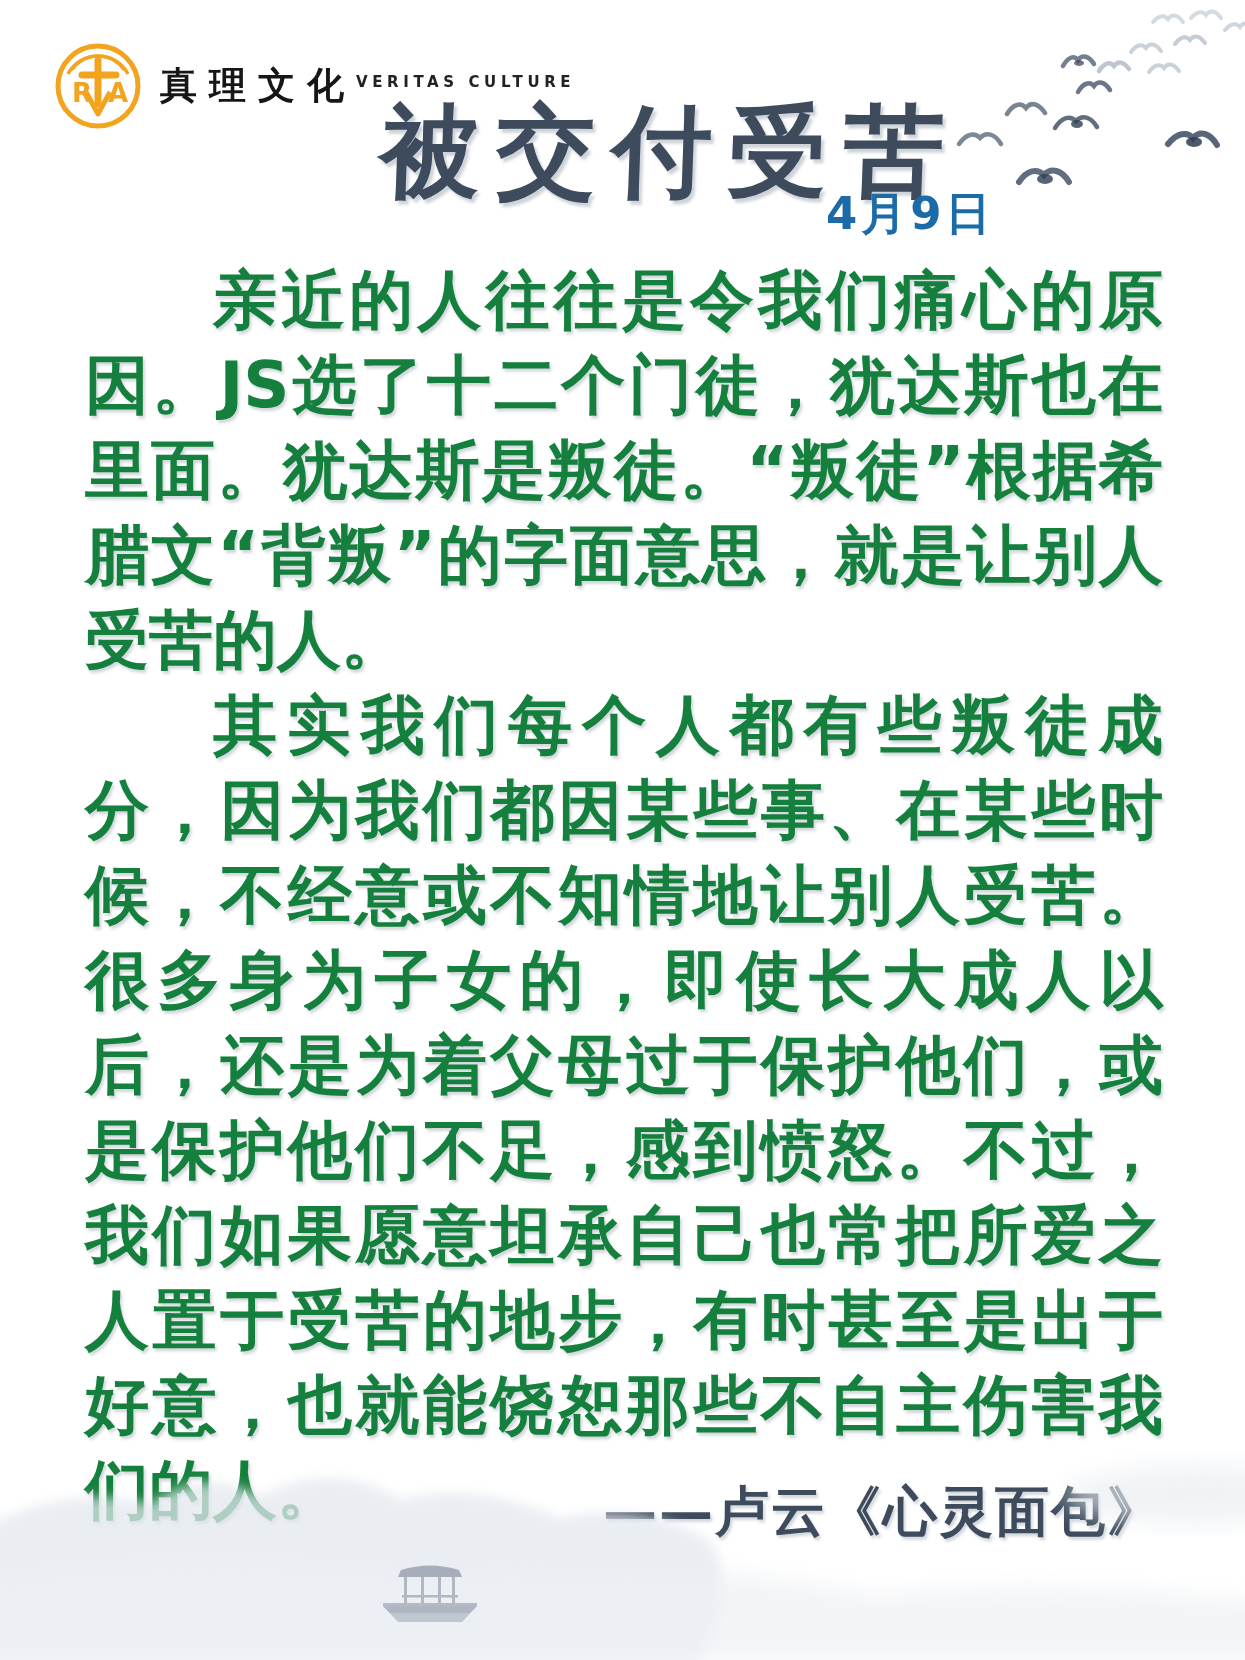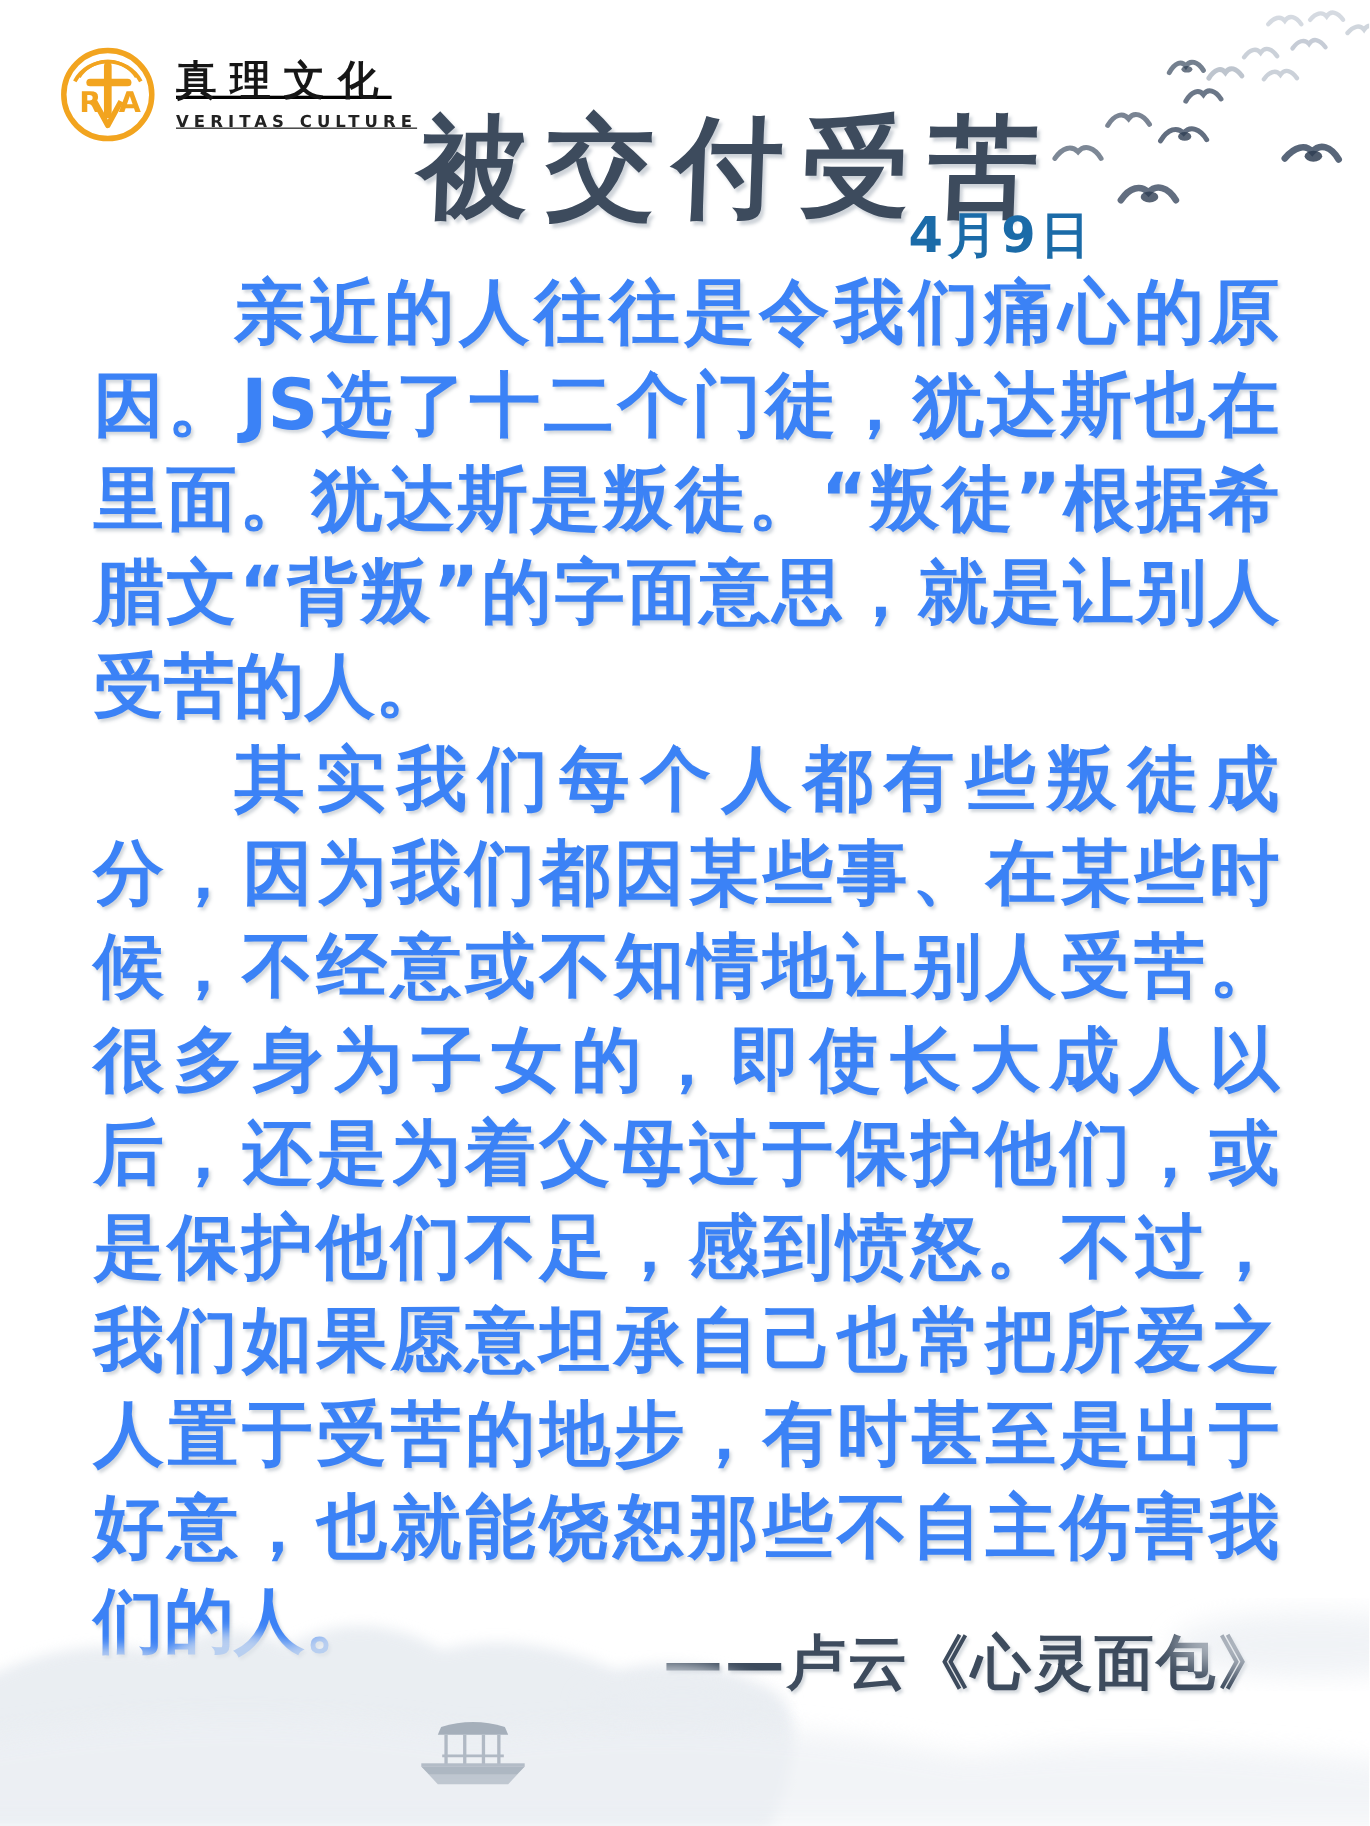--- a/index.html
+++ b/index.html
@@ -8,21 +8,21 @@
     position:relative;
     width:1245px; height:1660px;
     background:#ffffff;
     overflow:hidden;
     font-family:"DejaVu Sans", sans-serif;
   }
 
   
   .logo { position:absolute; top:40px; left:52px; display:flex; align-items:center; gap:16px; }
   .logo-emblem { width:92px; height:92px; flex:0 0 auto; }
-  .logo-text { display:flex; flex-direction:column;text-decoration:underline; }
+  .logo-text { display:flex; flex-direction:row; }
   .logo-zh { font-size:37px; font-weight:900; color:#161616; letter-spacing:12px; line-height:1.1; }
   .logo-en { font-size:15px; font-weight:bold; color:#222; letter-spacing:4.6px; margin-top:7px; }
 
   
   .title {
     position:absolute; top:86px; left:300px; width:740px;
     text-align:center;
     font-size:100px; font-weight:900;
     color:#3d4b5d; letter-spacing:16px;
     transform:skewX(-2deg);
@@ -31,23 +31,23 @@
   }
   .date {
     position:absolute; top:184px; left:826px;
     font-size:45px; font-weight:900;
     color:#1b6ba8; letter-spacing:4px;
     white-space:nowrap;
   }
 
   
   .body-text {
-    position:absolute; top:242px; left:85px; width:1078px;
+    position:absolute; top:258px; left:85px; width:1078px;
     font-size:64px; font-weight:900;
-    color:#3b82f6;
+    color:#15803d;
     line-height:85px;
     text-align:justify;
     word-break:break-all;
     text-shadow:2px 3px 3px rgba(94,110,130,0.28);
   }
   .body-text p { text-indent:2em; }
 
   
   .attribution {
     position:absolute; top:1476px; right:82px;

